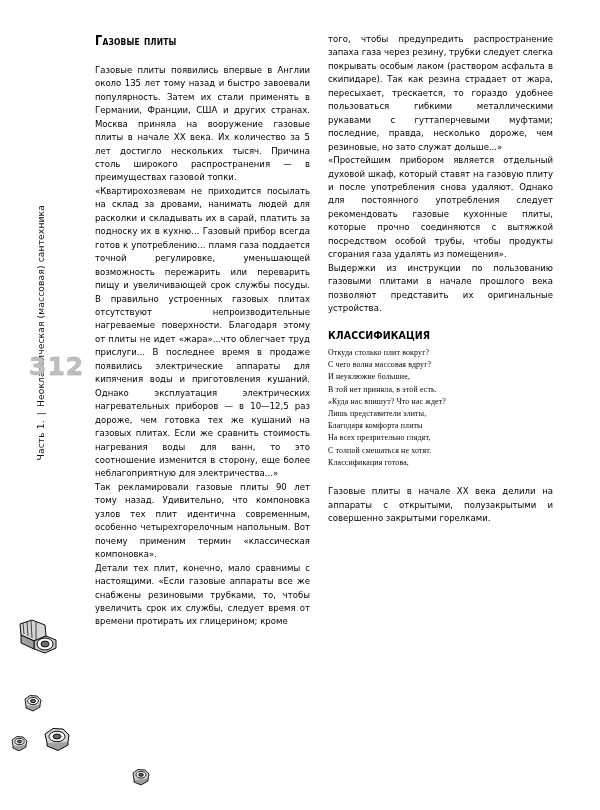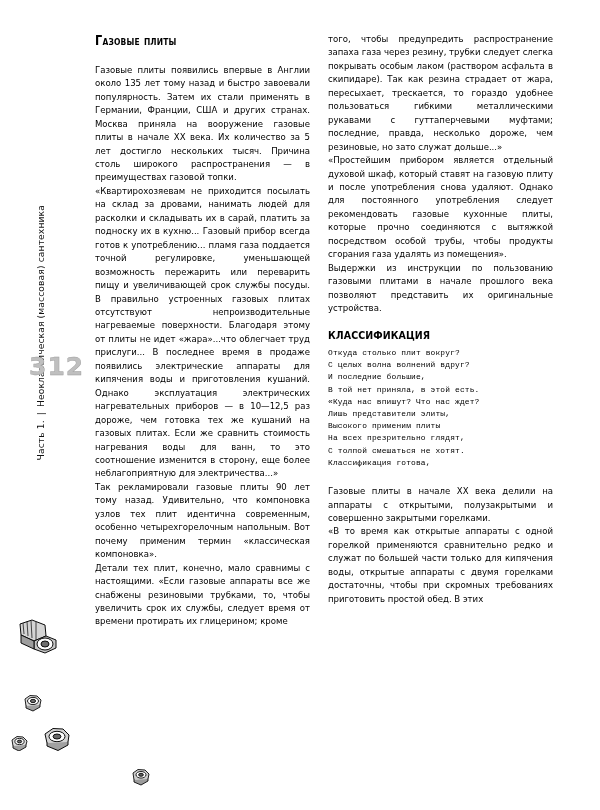--- a/index.html
+++ b/index.html
@@ -110,21 +110,21 @@
     line-height: 13.45px;
     margin: 0;
     text-align: justify;
     text-justify: inter-word;
     hyphens: manual;
     color: #000;
   }
   p.para + p.para { margin-top: 0; }
 
   .poem {
-    font-family: Liberation Mono, monospace;
+    font-family: Liberation Serif, serif;
     font-size: 7.9px;
     line-height: 12.2px;
     margin: 0 0 16px 0;
   }
   .poem .line {
     display: block;
     white-space: nowrap;
     letter-spacing: 0.15px;
   }
 </style>
@@ -200,28 +200,27 @@
 
   <div class="column" id="column-right">
     <p class="para">того, чтобы предупредить распространение запаха газа через резину, трубки следует слегка покрывать особым лаком (раствором асфальта в скипидаре). Так как резина страдает от жара, пересыхает, трескается, то гораздо удобнее пользоваться гибкими металлическими рукавами с гуттаперчевыми муфтами; последние, правда, несколько дороже, чем резиновые, но зато служат дольше...»</p>
     <p class="para">«Простейшим прибором является отдельный духовой шкаф, который ставят на газовую плиту и после употребления снова удаляют. Однако для постоянного употребления следует рекомендовать газовые кухонные плиты, которые прочно соединяются с вытяжкой посредством особой трубы, чтобы продукты сгорания газа удалять из помещения».</p>
     <p class="para">Выдержки из инструкции по пользованию газовыми плитами в начале прошлого века позволяют представить их оригинальные устройства.</p>
 
     <h2 class="sub-title">КЛАССИФИКАЦИЯ</h2>
 
     <div class="poem">
       <span class="line">Откуда столько плит вокруг?</span>
-      <span class="line">С целых волна волнений вдруг?</span>
-      <span class="line">И последние большие,</span>
+      <span class="line">С чего волна массовая вдруг?</span>
+      <span class="line">И неуклюжие большие,</span>
       <span class="line">В той нет приняла, в этой есть.</span>
       <span class="line">«Куда нас впишут? Что нас ждет?</span>
       <span class="line">Лишь представители элиты,</span>
-      <span class="line">Высокого применим плиты</span>
+      <span class="line">Благодаря комфорта плиты</span>
       <span class="line">На всех презрительно глядят,</span>
       <span class="line">С толпой смешаться не хотят.</span>
       <span class="line">Классификация готова,</span>
     </div>
 
     <p class="para">Газовые плиты в начале ХХ века делили на аппараты с открытыми, полузакрытыми и совершенно закрытыми горелками.</p>
-    <p class="para">«В то время как открытые аппараты с одной горелкой применяются сравнительно редко и служат по большей части только для кипячения воды, открытые аппараты с двумя горелками достаточны, чтобы при скромных требованиях приготовить простой обед. В этих</p>
   </div>
 
 </div>
 
 </body></html>

